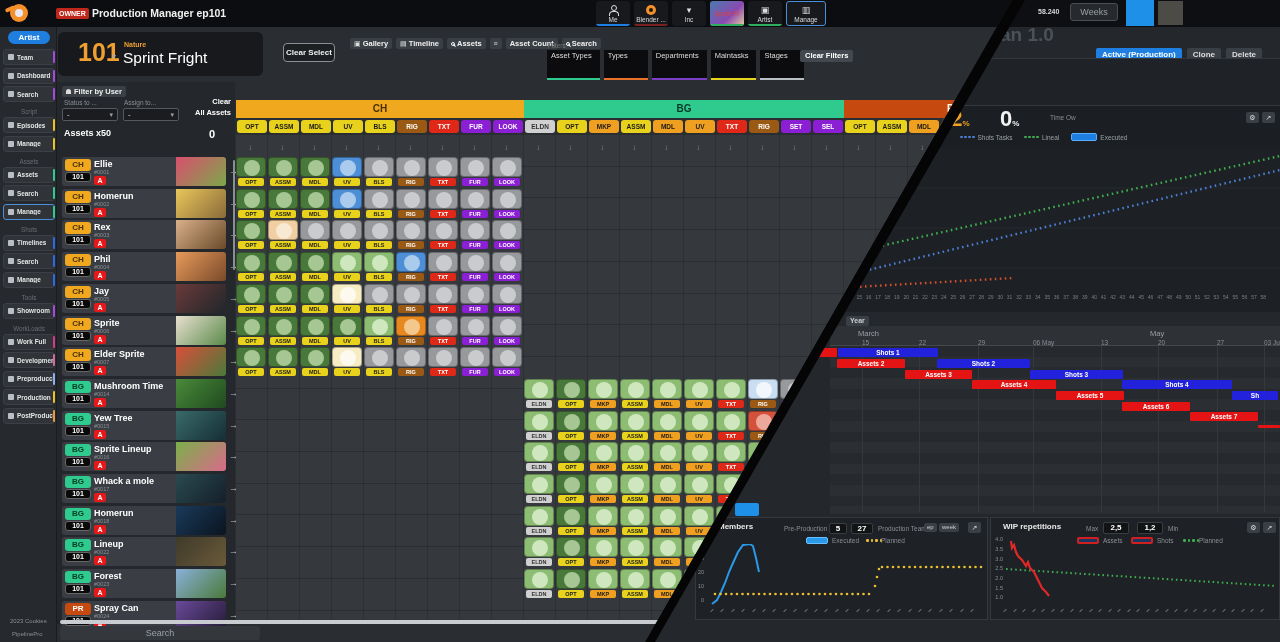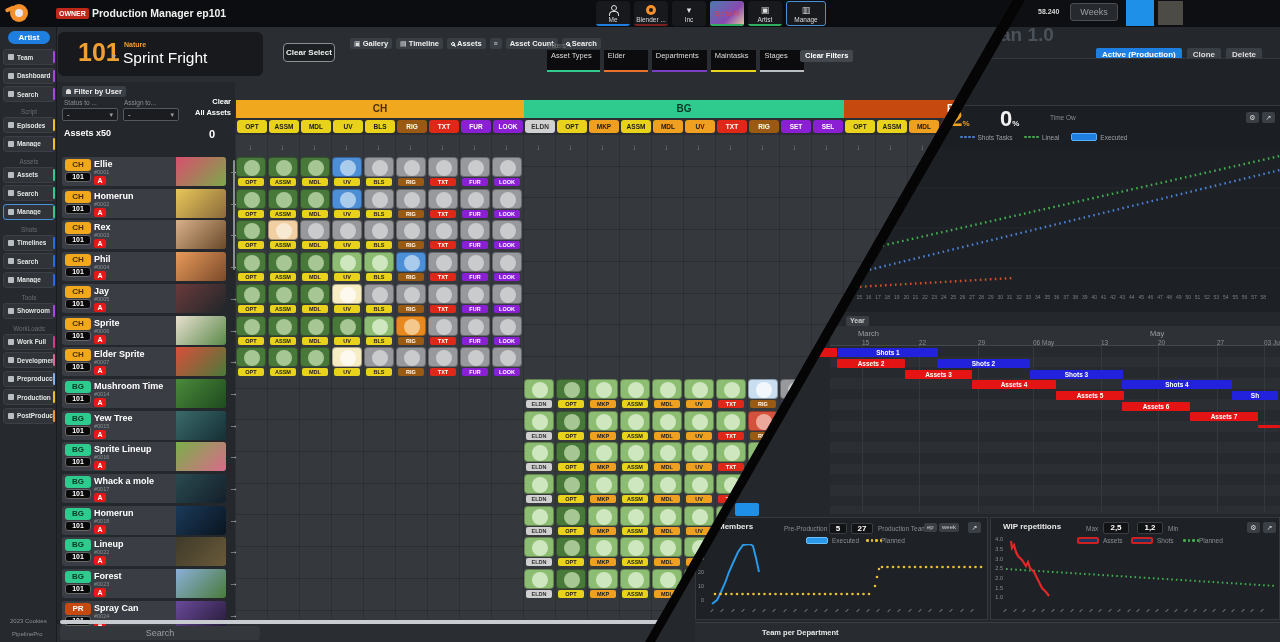--- a/index.html
+++ b/index.html
@@ -98,21 +98,21 @@
 .eptitle{position:absolute;left:65px;top:17px;font-size:15.5px;color:#fff}
 .clearsel{position:absolute;left:283px;top:43px;width:52px;height:19px;border:1px solid #8a8f94;border-radius:4px;color:#f0f0f0;font-size:8px;font-weight:bold;text-align:center;line-height:17px;background:#1d2023}
 #toolbar-buttons{position:absolute;left:350px;top:38px;display:flex;gap:4px}
 .tbtn{height:11px;padding:0 4px;background:#3a3f45;border-radius:2px;display:flex;align-items:center;gap:2px}
 .tlbl{font-size:7.5px;font-weight:bold;color:#f0f0f0}
 .tico{font-size:7px;color:#ddd}
 .mag{width:4px;height:4px;border:1px solid #fff;border-radius:50%;position:relative;display:inline-block}
 .mag::after{content:"";position:absolute;width:3px;height:1px;background:#fff;transform:rotate(45deg);right:-2.5px;bottom:-1px}
 .filterslab{position:absolute;left:548px;top:42px;font-size:6.5px;color:#777}
 #filter-chips{position:absolute;left:547px;top:50px;display:flex;gap:4px}
-.fchip{height:22px;padding:0 8px 0 4px;background:#0c0c0e;border-bottom:2px solid #888;color:#ddd;font-size:7.5px;line-height:11px;min-width:44px}
+.fchip{height:30px;padding:0 8px 0 4px;background:#0c0c0e;border-bottom:2px solid #888;color:#ddd;font-size:7.5px;line-height:11px;min-width:44px}
 .clearfilters{position:absolute;left:800px;top:50px;height:12px;padding:0 5px;background:#43484e;border-radius:2px;color:#fff;font-size:7.5px;font-weight:bold;line-height:12px}
 
 .apanel{position:absolute;left:57px;top:82px;width:178px;height:538px;background:#24272b}
 .fbyuser{position:absolute;left:5px;top:4px;height:11px;padding:0 4px;background:#3a3f45;border-radius:2px;color:#f0f0f0;font-size:7.5px;font-weight:bold;line-height:11px;display:flex;align-items:center;gap:3px}
 .fbyuser::before{content:"";width:5px;height:5px;background:#ddd;border-radius:50% 50% 0 0}
 .flab{position:absolute;font-size:6.5px;color:#8a8f94}
 .fsel{position:absolute;width:56px;height:13px;background:#1a1c1f;border:1px solid #55595e;border-radius:2px;color:#ddd;font-size:8px;line-height:11px;padding:0 4px;display:flex;justify-content:space-between}
 .fsel i{font-style:normal;color:#9aa0a5;font-size:7px}
 .clrall{position:absolute;left:128px;top:14px;width:46px;text-align:right;font-size:7.5px;font-weight:bold;color:#fff;line-height:11px}
 .assetsx{position:absolute;left:7px;top:46px;font-size:9px;font-weight:bold;color:#fff}
@@ -435,23 +435,20 @@
           <div class="ttick" style="left: 211.5px; top: 92px;"></div>
           <div class="ttick" style="left: 221px; top: 92px;"></div>
           <div class="ttick" style="left: 230.5px; top: 92px;"></div>
           <div class="ttick" style="left: 240px; top: 92px;"></div>
           <div class="ttick" style="left: 249.5px; top: 92px;"></div>
           <div class="ttick" style="left: 259px; top: 92px;"></div>
           <div class="ttick" style="left: 268.5px; top: 92px;"></div>
         </div>
     </div>
 
-    <div class="bstrip">
-      <div class="ptitle" style="left:67px;top:5px;font-size:7.5px">Team per Department</div>
-    </div>
   <svg width="445" height="164" class="abs" style="left:835px;top:148px">
         <line x1="0" y1="40" x2="445" y2="40" stroke="#272b30" stroke-width="1"></line>
         <line x1="0" y1="80" x2="445" y2="80" stroke="#272b30" stroke-width="1"></line>
         <line x1="0" y1="120" x2="445" y2="120" stroke="#272b30" stroke-width="1"></line>
         <line x1="28" y1="102" x2="445" y2="8" stroke="#3fae4f" stroke-width="2.4" stroke-dasharray="1.6 3.4"></line>
         <line x1="25" y1="124" x2="445" y2="22" stroke="#4a7fd4" stroke-width="2.4" stroke-dasharray="1.6 3.4"></line>
         <line x1="20" y1="139" x2="178" y2="130" stroke="#d4502a" stroke-width="2.4" stroke-dasharray="1.6 3.4"></line>
       </svg>
       <div class="butick" style="left: 847px; top: 294px;">14</div>
       <div class="butick" style="left: 856.4px; top: 294px;">15</div>
@@ -646,21 +643,21 @@
           <span class="tlbl">Asset Count</span>
         </div>
         <div class="tbtn">
           <span class="mag"></span>
           <span class="tlbl">Search</span>
         </div>
       </div>
     <div class="filterslab">Filters</div>
     <div id="filter-chips">
         <div class="fchip" style="border-bottom-color: rgb(47, 203, 142);">Asset Types</div>
-        <div class="fchip" style="border-bottom-color: rgb(232, 114, 42);">Elder</div>
+        <div class="fchip" style="border-bottom-color: rgb(232, 114, 42);">Types</div>
         <div class="fchip" style="border-bottom-color: rgb(122, 63, 196);">Departments</div>
         <div class="fchip" style="border-bottom-color: rgb(232, 213, 30);">Maintasks</div>
         <div class="fchip" style="border-bottom-color: rgb(185, 190, 195);">Stages</div>
       </div>
     <div class="clearfilters">Clear Filters</div>
 
     <div class="apanel">
       <div class="fbyuser">
           <span>Filter by User</span>
         </div>

